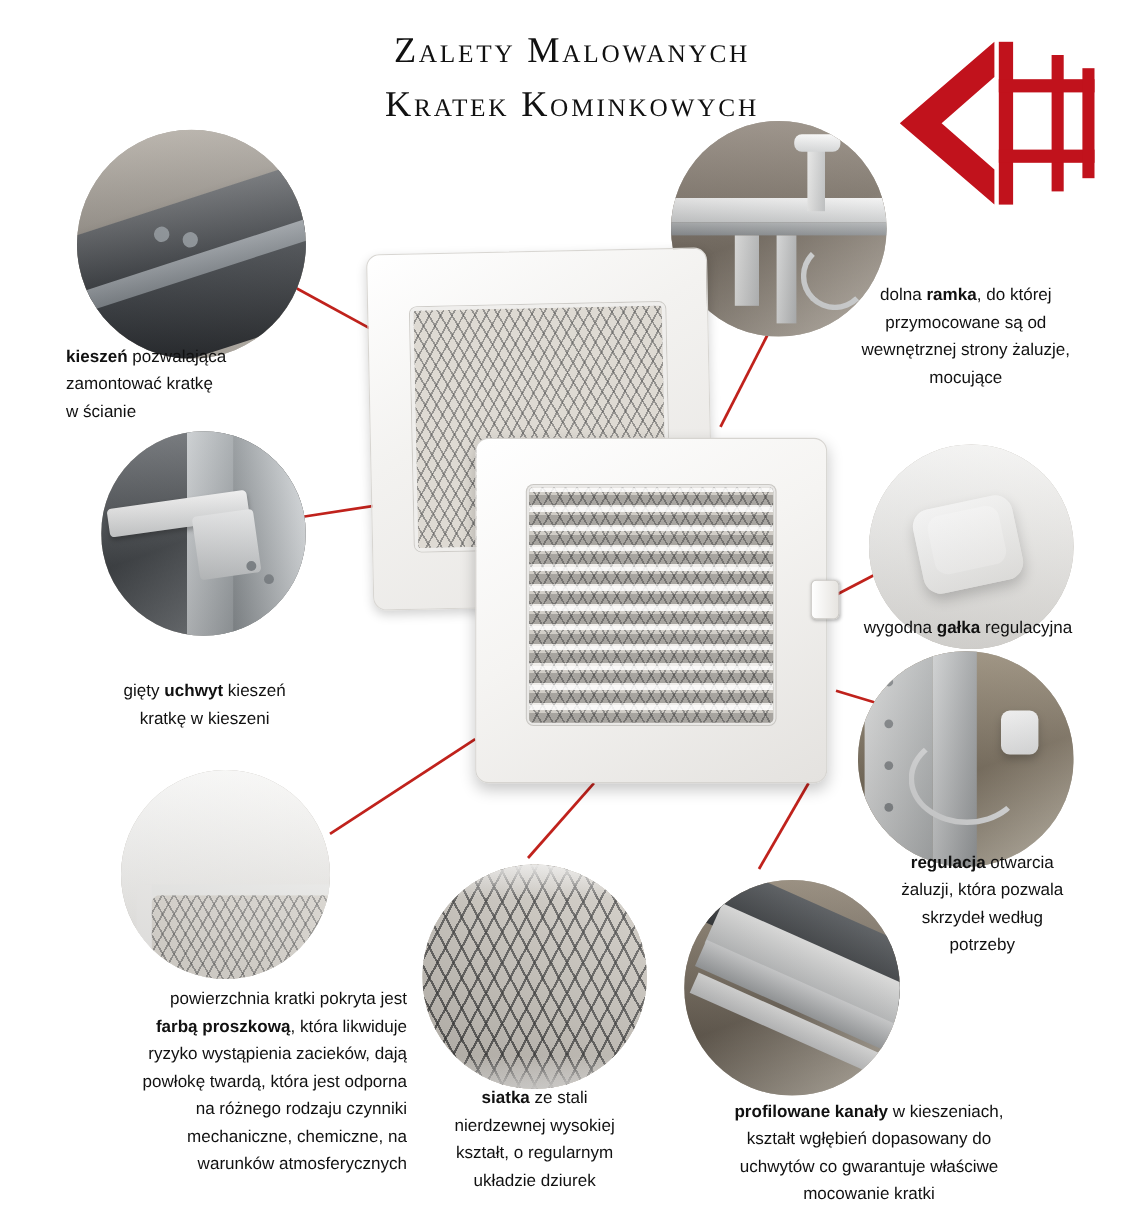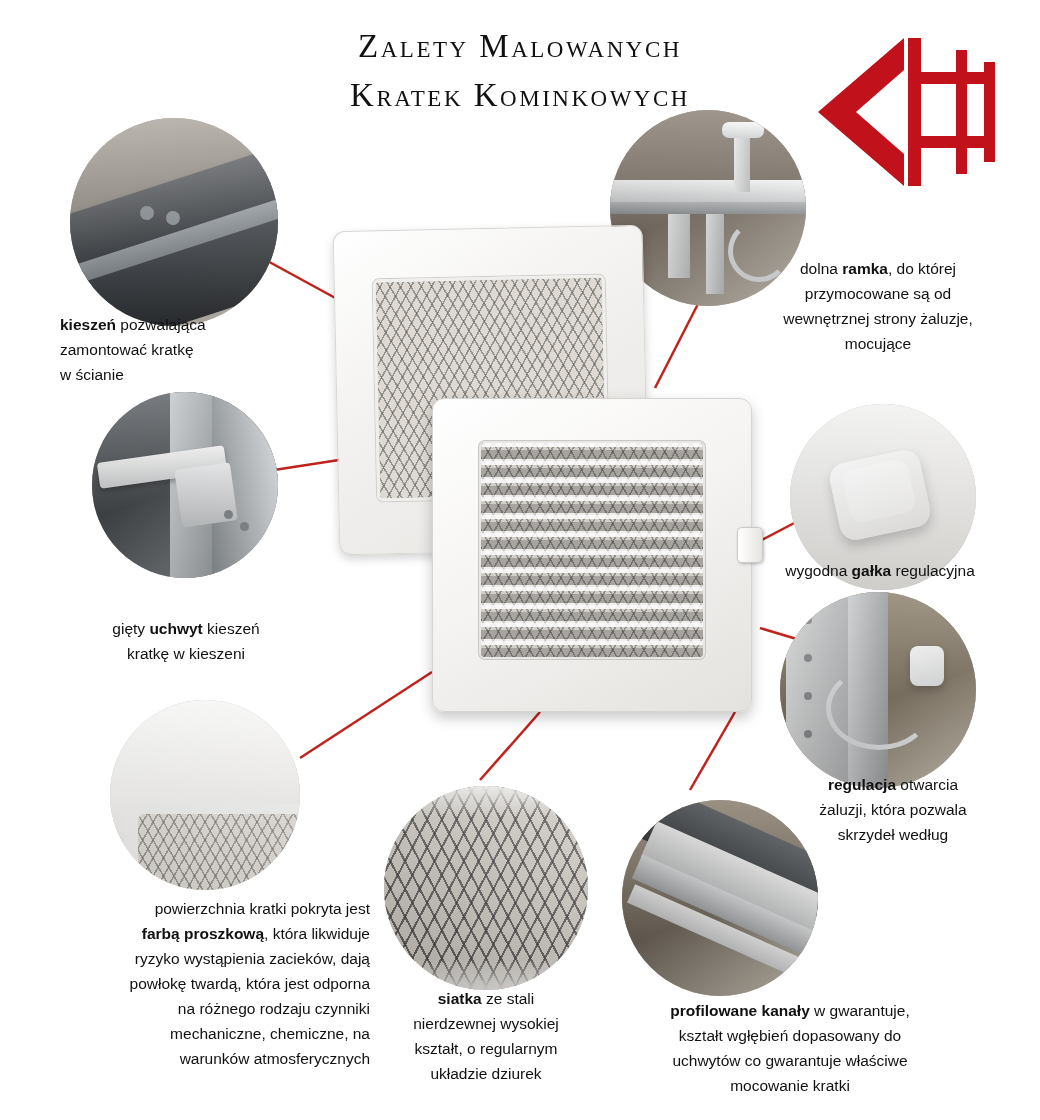--- a/index.html
+++ b/index.html
@@ -302,34 +302,35 @@
 </div>
 
 <div class="caption" style="left:376px; top:986px; width:220px; text-align:center;">
   <div><b>siatka</b><span> ze stali</span></div>
   <div>nierdzewnej wysokiej</div>
   <div>kształt, o regularnym</div>
   <div>układzie dziurek</div>
 </div>
 
 <div class="caption" style="left:610px; top:998px; width:360px; text-align:center;">
-  <div><b>profilowane kanały</b><span> w gwarantuje,</span></div>
+  <div><b>profilowane kanały</b><span> w kieszeniach,</span></div>
   <div>kształt wgłębień dopasowany do</div>
   <div>uchwytów co gwarantuje właściwe</div>
   <div>mocowanie kratki</div>
 </div>
 
 <div class="caption" style="left:744px; top:256px; width:268px; text-align:center;">
   <div><span>dolna </span><b>ramka</b><span>, do której</span></div>
   <div>przymocowane są od</div>
   <div>wewnętrznej strony żaluzje,</div>
   <div>mocujące</div>
 </div>
 
 <div class="caption" style="left:744px; top:558px; width:272px; text-align:center;">
   <div><span>wygodna </span><b>gałka</b><span> regulacyjna</span></div>
 </div>
 
 <div class="caption" style="left:770px; top:772px; width:246px; text-align:center;">
   <div><b>regulacja</b><span> otwarcia</span></div>
   <div>żaluzji, która pozwala</div>
   <div>skrzydeł według</div>
+  <div>potrzeby</div>
 </div>
 
 </body></html>

